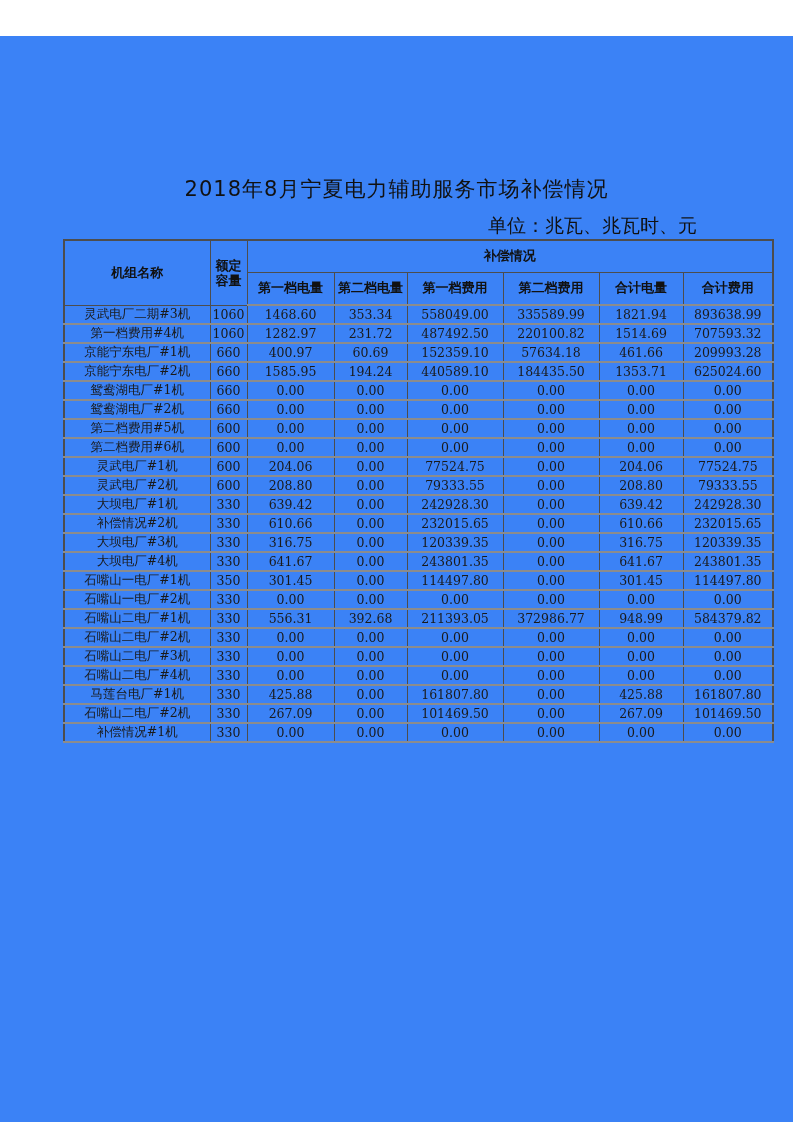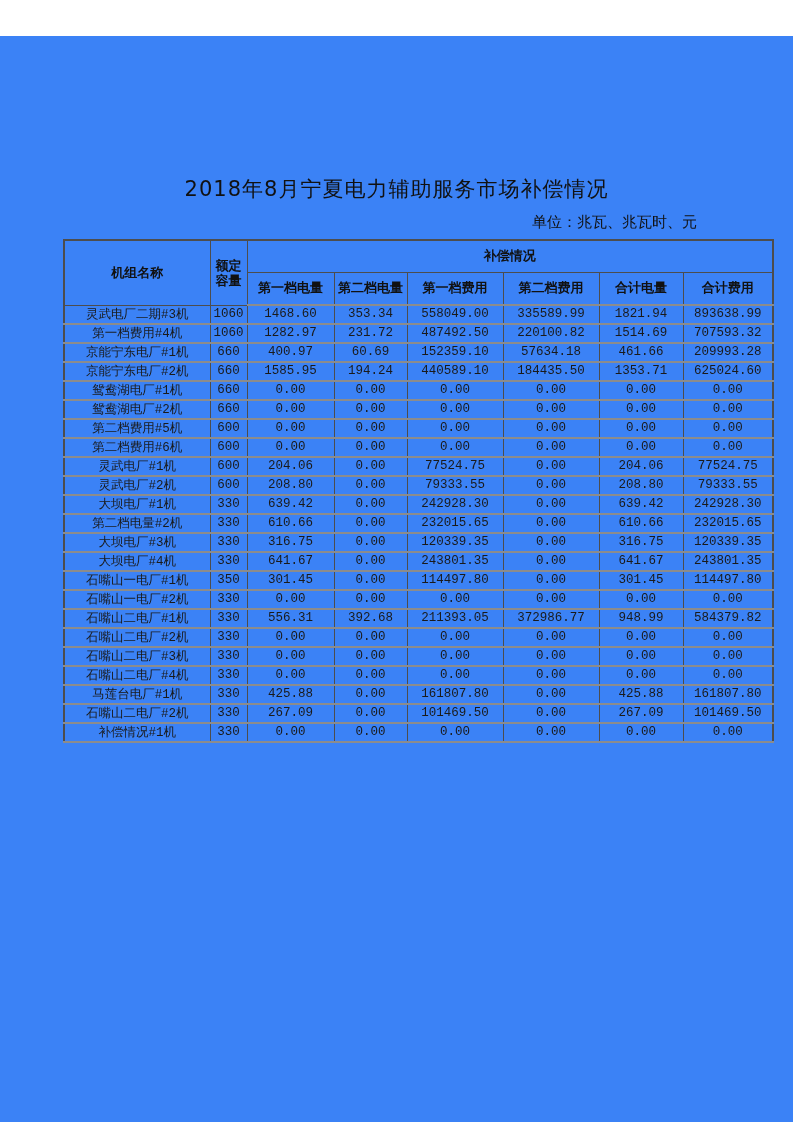--- a/index.html
+++ b/index.html
@@ -25,21 +25,21 @@
     font-weight: 500;
     letter-spacing: 1px;
     color: #111;
     white-space: nowrap;
   }
   .unit-note {
     position: absolute;
     top: 177px;
     right: 96px;
     font-family: Liberation Serif, serif;
-    font-size: 15px;
+    font-size: 19px;
     color: #111;
     white-space: nowrap;
   }
   table.comp-table {
     position: absolute;
     left: 63px;
     top: 203px;
     width: 709px;
     border-collapse: collapse;
     table-layout: fixed;
@@ -53,21 +53,21 @@
     white-space: nowrap;
   }
   .comp-table thead th {
     font-family: "DejaVu Serif", "Liberation Serif", serif;
     font-weight: bold;
     font-size: 13px;
     color: #111;
   }
   .comp-table thead tr.h1 { height: 32px; }
   .comp-table thead tr.h2 { height: 33px; }
-  .comp-table tbody tr { height: 15px; font-family: Liberation Mono, monospace; }
+  .comp-table tbody tr { height: 15px; }
   .comp-table tbody td {
     font-size: 12.5px;
     color: #1a1a1a;
     border-bottom-width: 2px;
     border-bottom-color: #8c8c8c;
   }
   .comp-table thead tr.h2 th { border-bottom-width: 2px; border-bottom-color: #8c8c8c; }
   .capacity-head span { display: block; line-height: 15px; }
 </style>
 </head>
@@ -213,21 +213,21 @@
           <td>大坝电厂#1机</td>
           <td>330</td>
           <td>639.42</td>
           <td>0.00</td>
           <td>242928.30</td>
           <td>0.00</td>
           <td>639.42</td>
           <td>242928.30</td>
         </tr>
         <tr>
-          <td>第二档电量#2机</td>
+          <td>补偿情况#2机</td>
           <td>330</td>
           <td>610.66</td>
           <td>0.00</td>
           <td>232015.65</td>
           <td>0.00</td>
           <td>610.66</td>
           <td>232015.65</td>
         </tr>
         <tr>
           <td>大坝电厂#3机</td>

